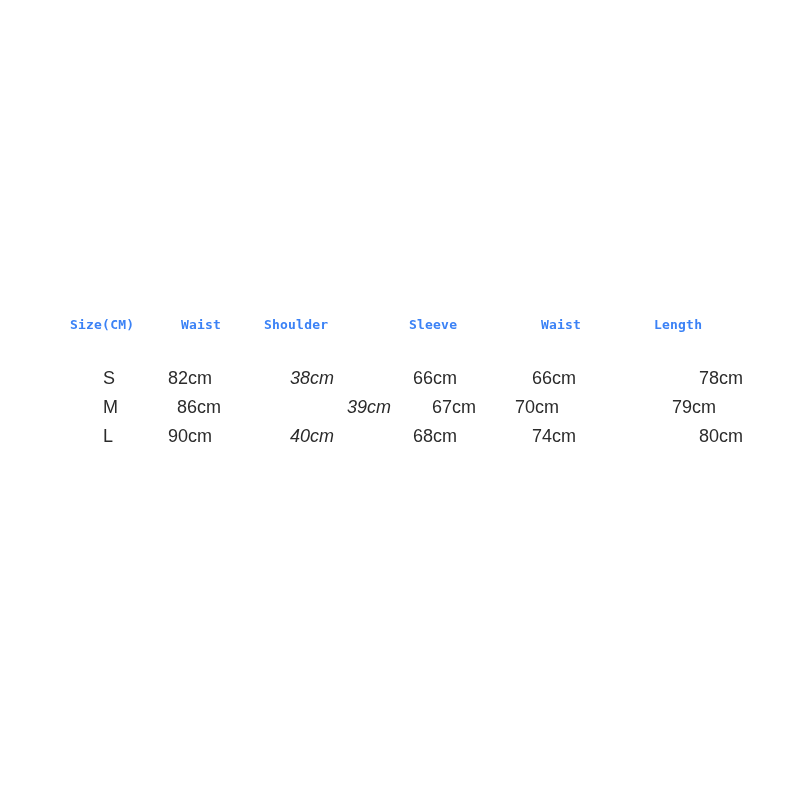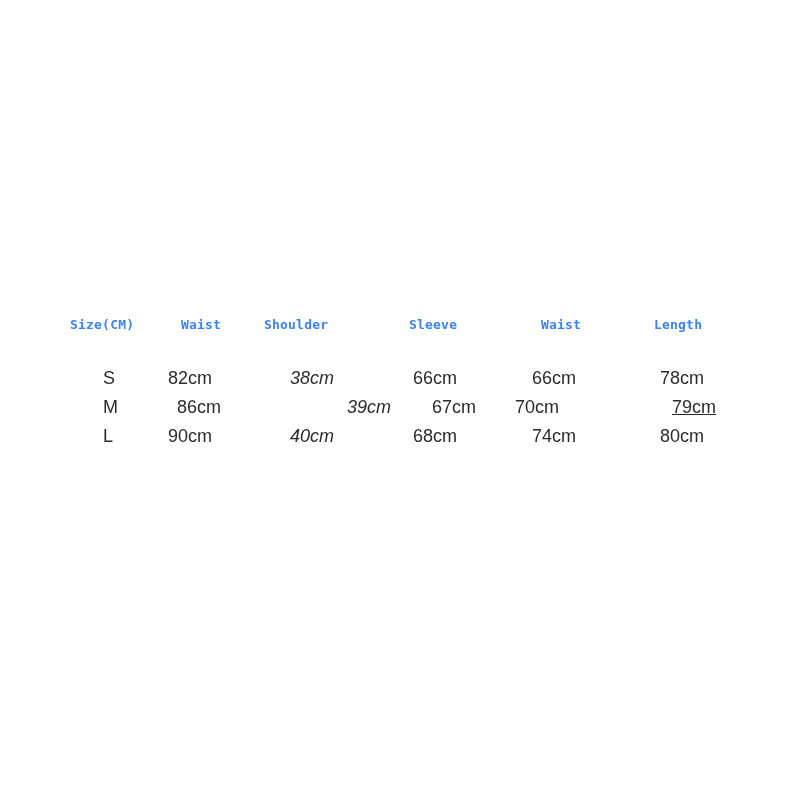--- a/index.html
+++ b/index.html
@@ -77,29 +77,29 @@
     position: absolute;
     top: 0;
     line-height: 29px;
   }
   
   .dc-0 { left: 103px; }
   .dc-1 { left: 168px; }
   .dc-2 { left: 290px; font-style: italic; }
   .dc-3 { left: 413px; }
   .dc-4 { left: 532px; }
-  .dc-5 { left: 660px; }
+  .dc-5 { left: 699px; }
 
   
   .row-1 .dc-0 { left: 103px; }
   .row-1 .dc-1 { left: 177px; }
   .row-1 .dc-2 { left: 299px; margin-left: 48px; }
   .row-1 .dc-3 { left: 432px; }
   .row-1 .dc-4 { left: 515px; }
-  .row-1 .dc-5 { left: 672px; text-decoration: underline; }
+  .row-1 .dc-5 { left: 672px; }
 </style>
 </head>
 <body>
 
 <div id="size-chart">
 
   <div class="chart-header">
     <span class="hcell hc-size">Size(CM)</span>
     <span class="hcell hc-bust">Waist</span>
     <span class="hcell hc-shoulder">Shoulder</span>

